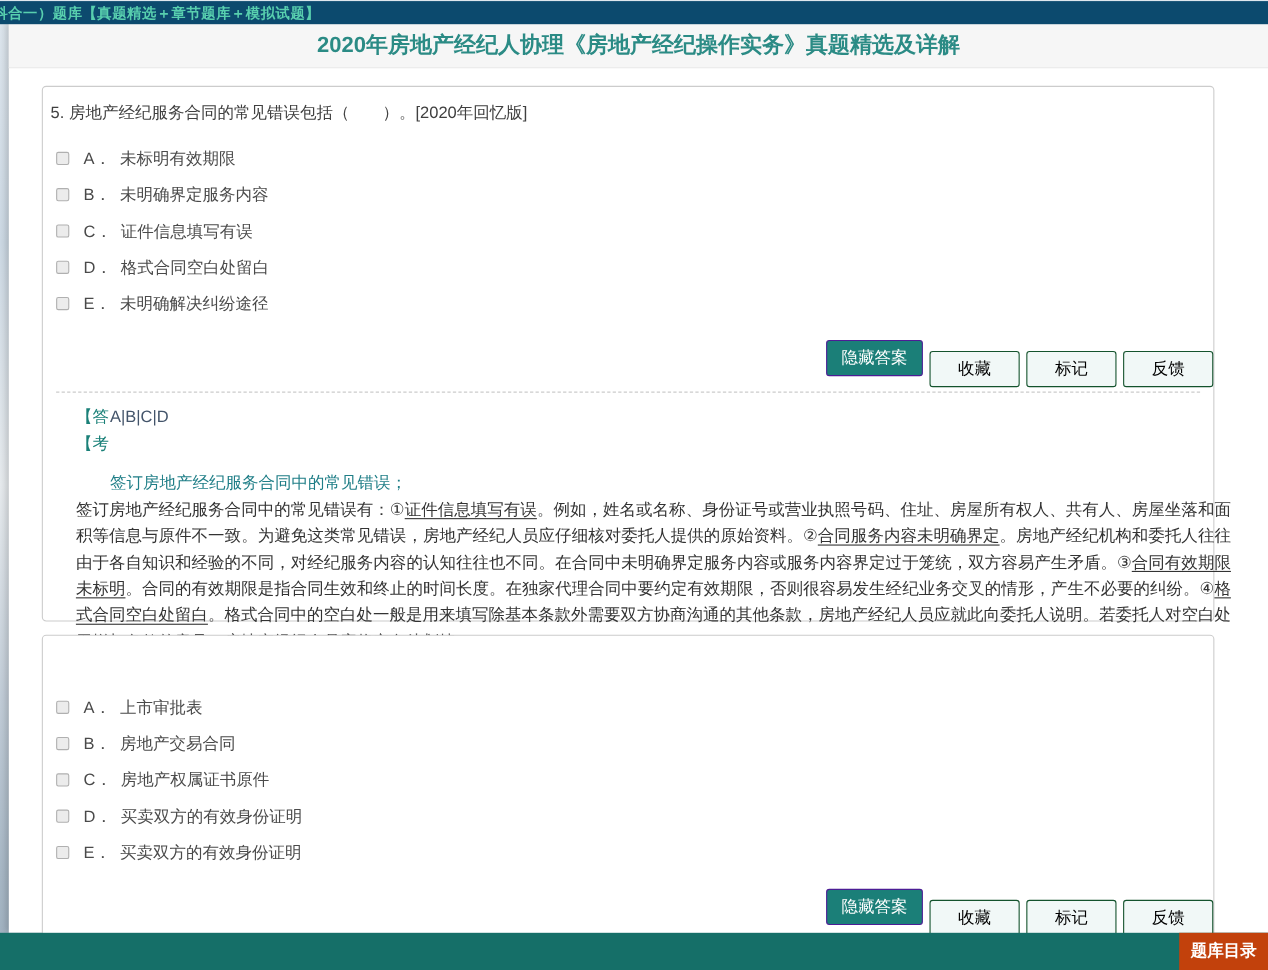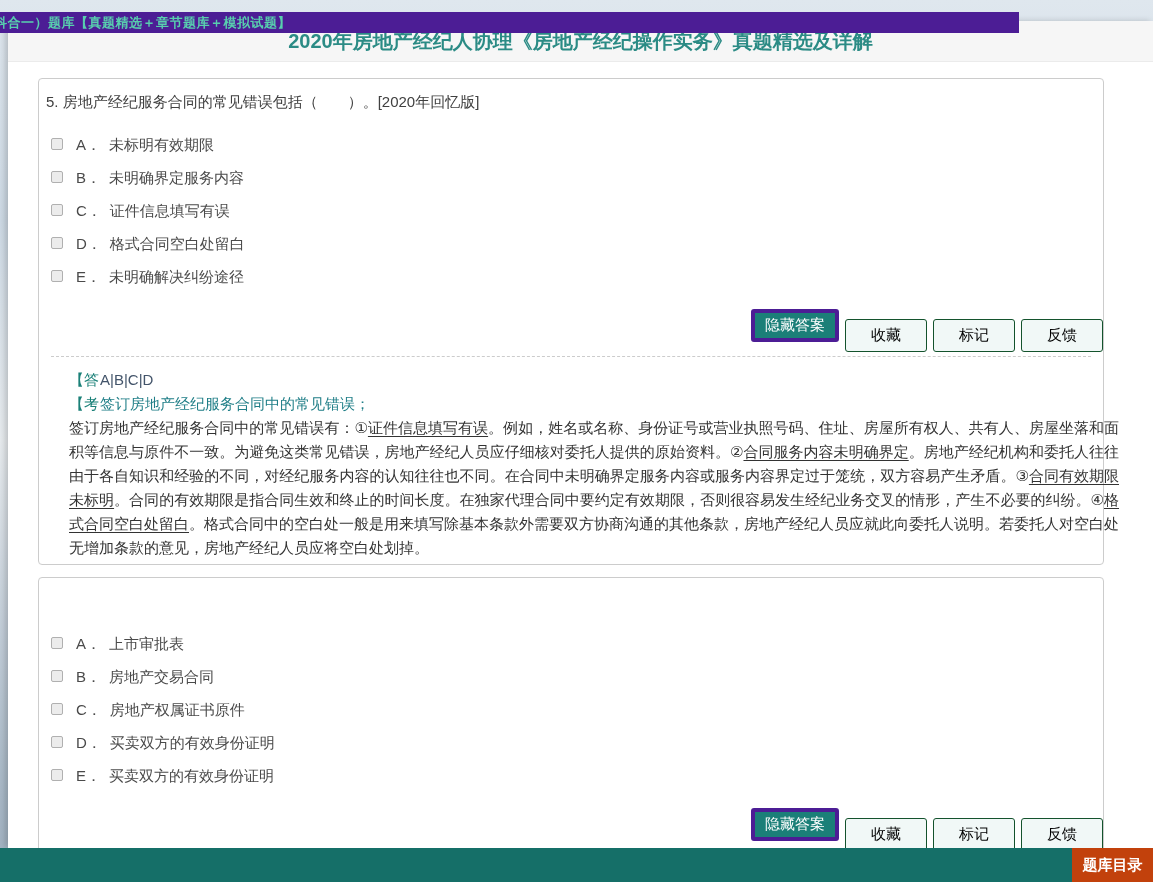--- a/index.html
+++ b/index.html
@@ -4,21 +4,21 @@
 <style>
   * { margin:0; padding:0; box-sizing:border-box; }
   html,body { width:1153px; height:882px; }
   body {
     position:relative; overflow:hidden;
     font-family:"Liberation Sans","DejaVu Sans",sans-serif;
     background:linear-gradient(180deg,#dfe7ee 0%,#cdd9e4 25%,#e7ebee 50%,#c2cdd8 72%,#a8b8c6 90%,#9fb0c0 100%);
   }
 
   
-  .topbar { position:absolute; left:0; top:12px; width:1019px; height:21px; background:#4c1d95; z-index:7; }
+  .topbar { position:absolute; left:0; top:1px; width:1153px; height:21px; background:#0c4a6e; z-index:7; }
   .topbar-text { position:absolute; left:-6px; top:0; line-height:21px; font-size:13px; font-weight:bold;
     color:#58cfae; white-space:nowrap; letter-spacing:.5px; }
 
   
   .panel { position:absolute; left:8px; top:21px; width:1145px; height:827px; background:#ffffff;
     box-shadow:-3px 0 6px rgba(0,0,0,.18); }
 
   .titlebar { position:absolute; left:0; top:0; width:100%; height:41px; background:#f6f6f6;
     border-bottom:1px solid #ebebeb; text-align:center; }
   .page-title { display:inline-block; line-height:41px; font-size:20px; font-weight:bold; color:#2b8b85; }
@@ -34,31 +34,31 @@
 
   .opt { position:absolute; left:12px; height:20px; padding-left:25px; font-size:15px; color:#4a4a4a;
     line-height:18px; white-space:nowrap; cursor:default; }
   .opt .cb { position:absolute; left:0; top:2px; width:12px; height:12px; background:#ececec;
     border:1px solid #b0b0b0; border-radius:2px; }
   .opt .otext { margin-left:8px; }
   .o1 { top:57px; } .o2 { top:90px; } .o3 { top:123px; } .o4 { top:156px; } .o5 { top:189px; }
 
   .btnrow { position:absolute; right:0; top:230px; display:flex; gap:6px; }
   .btn { height:33px; font-size:15px; font-family:inherit; border-radius:3px; cursor:pointer; }
-  .btn.primary { width:88px; background:#1b7f78; color:#ffffff; border:4px solid #4c1d95; }
+  .btn.primary { width:88px; background:#1b7f78; color:#ffffff; border:1px solid #4c1d95; }
   .btn.ghost { width:82px; background:#f1f8f7; color:#000000; border:1px solid #14532d;margin-top:10px; }
 
   .divider { position:absolute; left:12px; right:12px; top:277px; border-top:1px dashed #cccccc; }
 
   .answer { position:absolute; left:30px; top:289px; width:1050px; font-size:15px; line-height:24px; }
   .arow { display:flex; }
   .alabel { flex:none; width:31px; color:#1a8078; }
   .alabel-wrap { word-break:break-all; white-space:normal; }
   .aval { color:#43546a; }
-  .apoint { color:#1f7e87; }
+  .apoint { color:#1f7e87;margin-top:36px; }
   .abody { flex:1; color:#333333; text-align:justify; }
   .abody .u { text-decoration:underline; text-underline-offset:3px; }
 
   
   .footer { position:absolute; left:0; top:848px; width:1153px; height:34px; background:#156f68; z-index:8; }
   .footer-btn { position:absolute; right:0; top:0; width:81px; height:34px; background:#c2410c;
     color:#ffffff; font-weight:bold; font-size:15px; line-height:34px; text-align:center; cursor:pointer; }
 </style>
 </head>
 <body>

